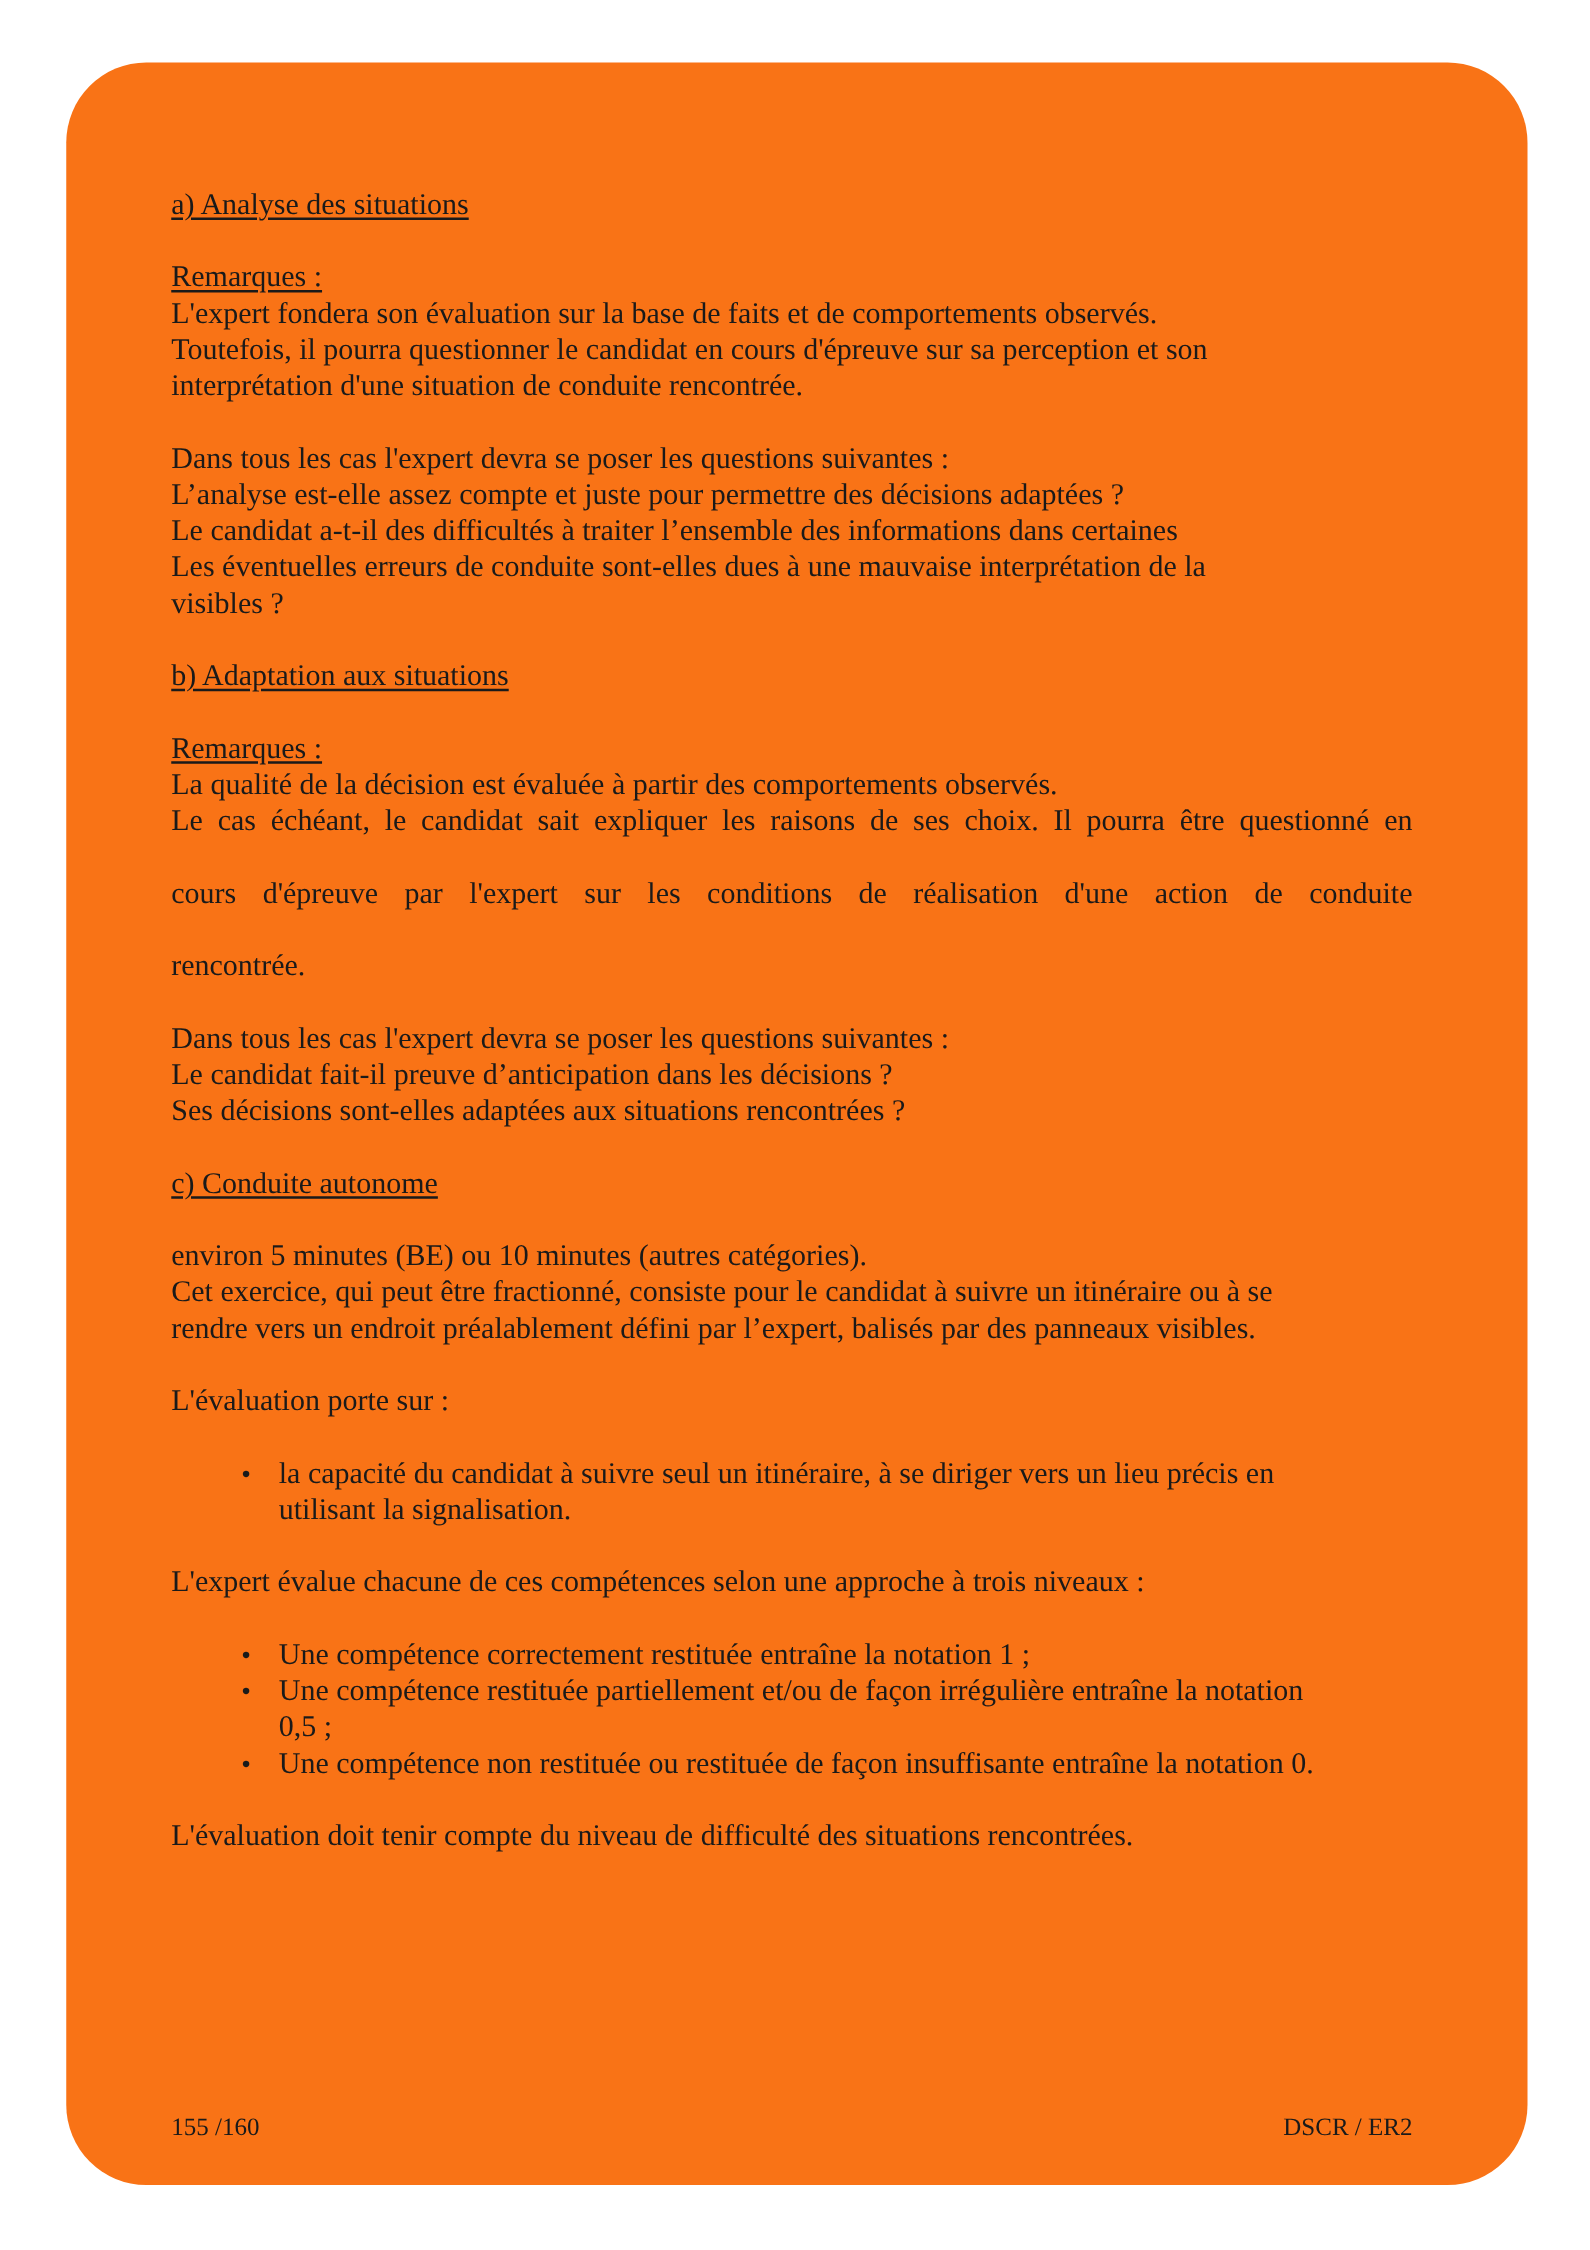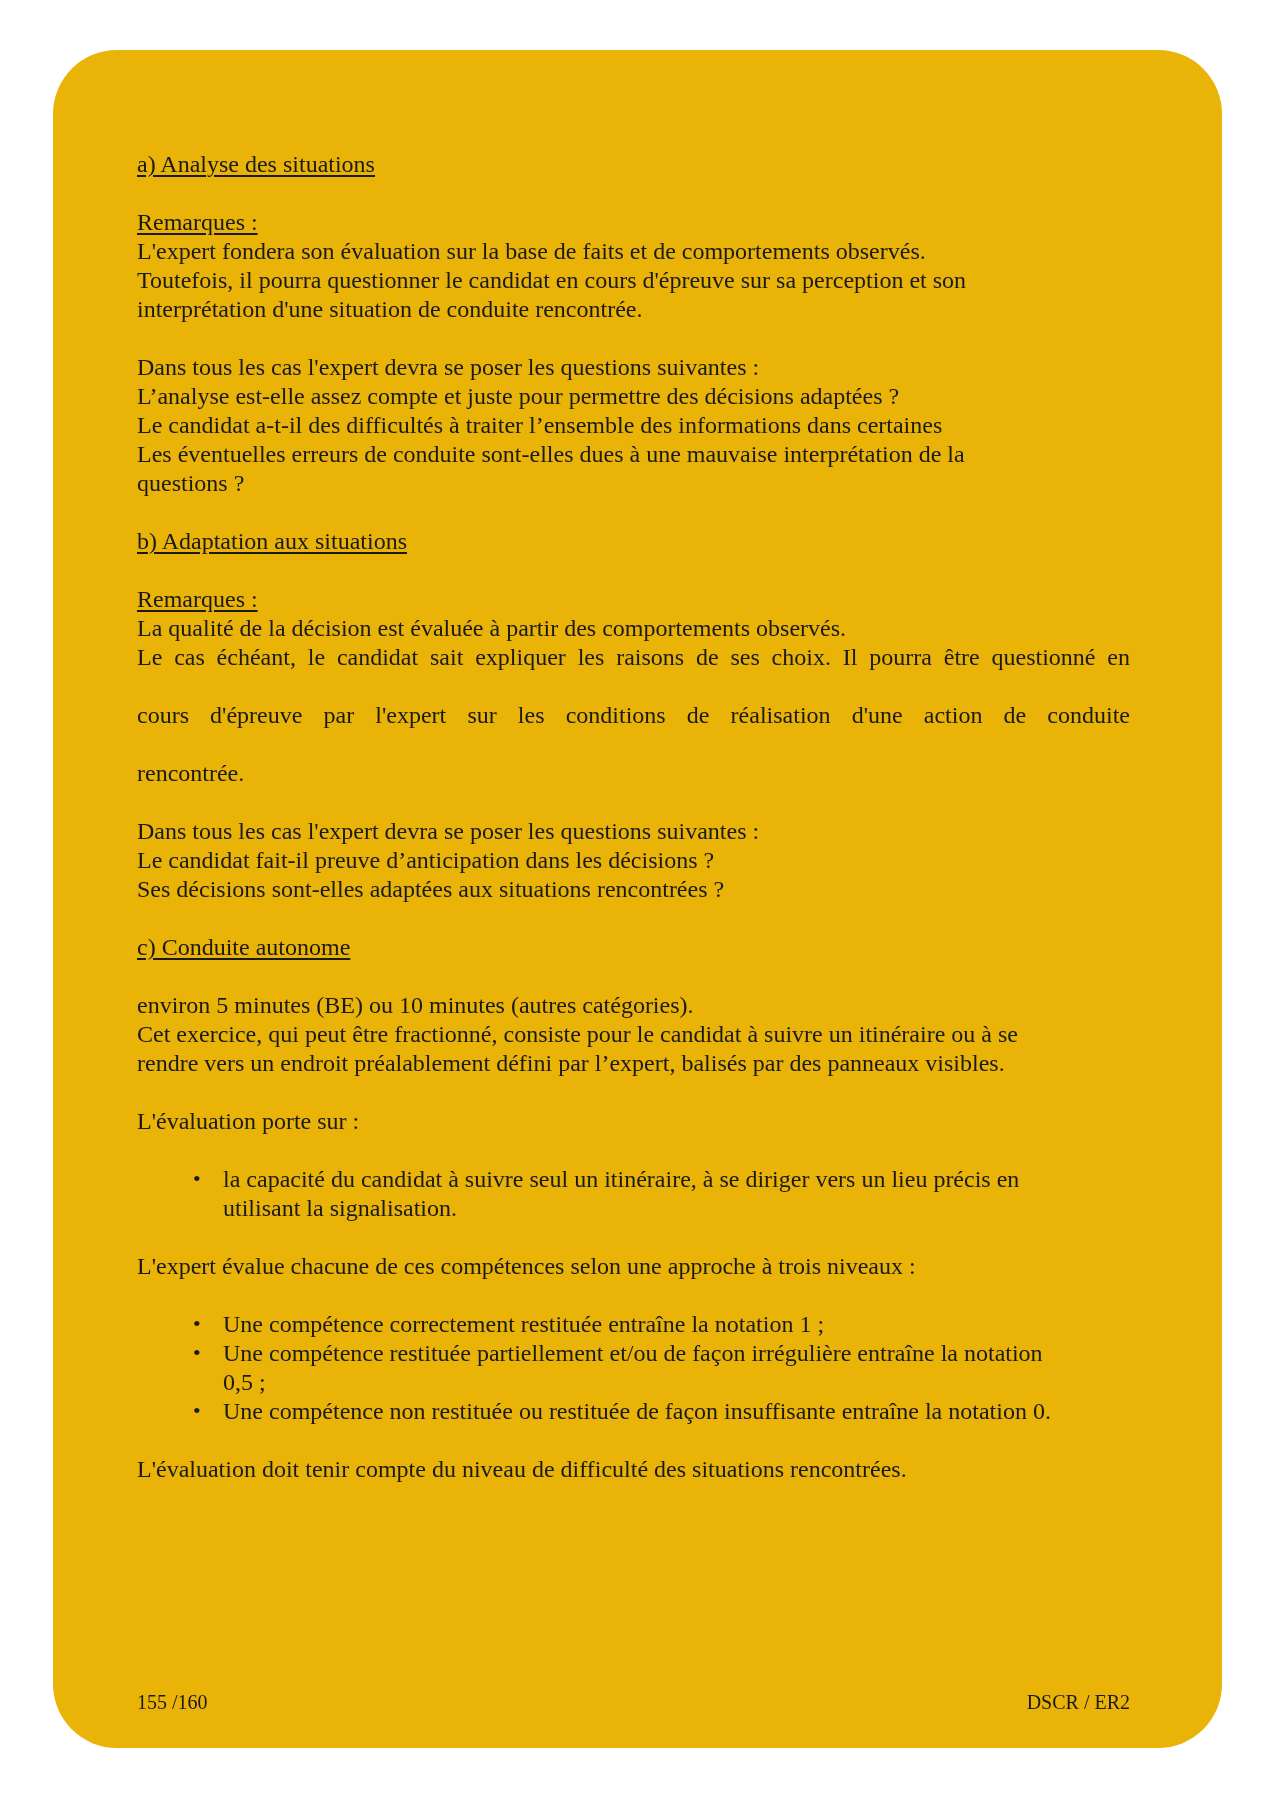--- a/index.html
+++ b/index.html
@@ -9,21 +9,21 @@
     height: 1800px;
     background: #ffffff;
     overflow: hidden;
   }
   .card {
     position: absolute;
     left: 53px;
     top: 50px;
     width: 1169px;
     height: 1698px;
-    background: #eab308;
+    background: #f97316;
     border-radius: 64px;
   }
   .content {
     position: absolute;
     left: 0;
     top: 0;
     right: 0;
     padding: 100px 92px 0 84px;
     font-family: "Liberation Serif", "DejaVu Serif", serif;
     font-size: 24px;
@@ -74,21 +74,21 @@
         <div class="line"><span class="u">Remarques :</span></div>
         <div class="line"><span>L'expert fondera son évaluation sur la base de faits et de comportements observés.</span></div>
         <div class="line"><span>Toutefois, il pourra questionner le candidat en cours d'épreuve sur sa perception et son</span></div>
         <div class="line"><span>interprétation d'une situation de conduite rencontrée.</span></div>
       </div>
       <div class="block">
         <div class="line"><span>Dans tous les cas l'expert devra se poser les questions suivantes :</span></div>
         <div class="line"><span>L’analyse est-elle assez compte et juste pour permettre des décisions adaptées ?</span></div>
         <div class="line"><span>Le candidat a-t-il des difficultés à traiter l’ensemble des informations dans certaines</span></div>
         <div class="line"><span>Les éventuelles erreurs de conduite sont-elles dues à une mauvaise interprétation de la</span></div>
-        <div class="line"><span>questions ?</span></div>
+        <div class="line"><span>visibles ?</span></div>
       </div>
       <div class="block">
         <div class="line"><span class="u">b) Adaptation aux situations</span></div>
       </div>
       <div class="block">
         <div class="line"><span class="u">Remarques :</span></div>
         <div class="line"><span>La qualité de la décision est évaluée à partir des comportements observés.</span></div>
         <div class="line just"><span>Le cas échéant, le candidat sait expliquer les raisons de ses choix. Il pourra être questionné en</span></div>
         <div class="line just"><span>cours d'épreuve par l'expert sur les conditions de réalisation d'une action de conduite</span></div>
         <div class="line"><span>rencontrée.</span></div>

